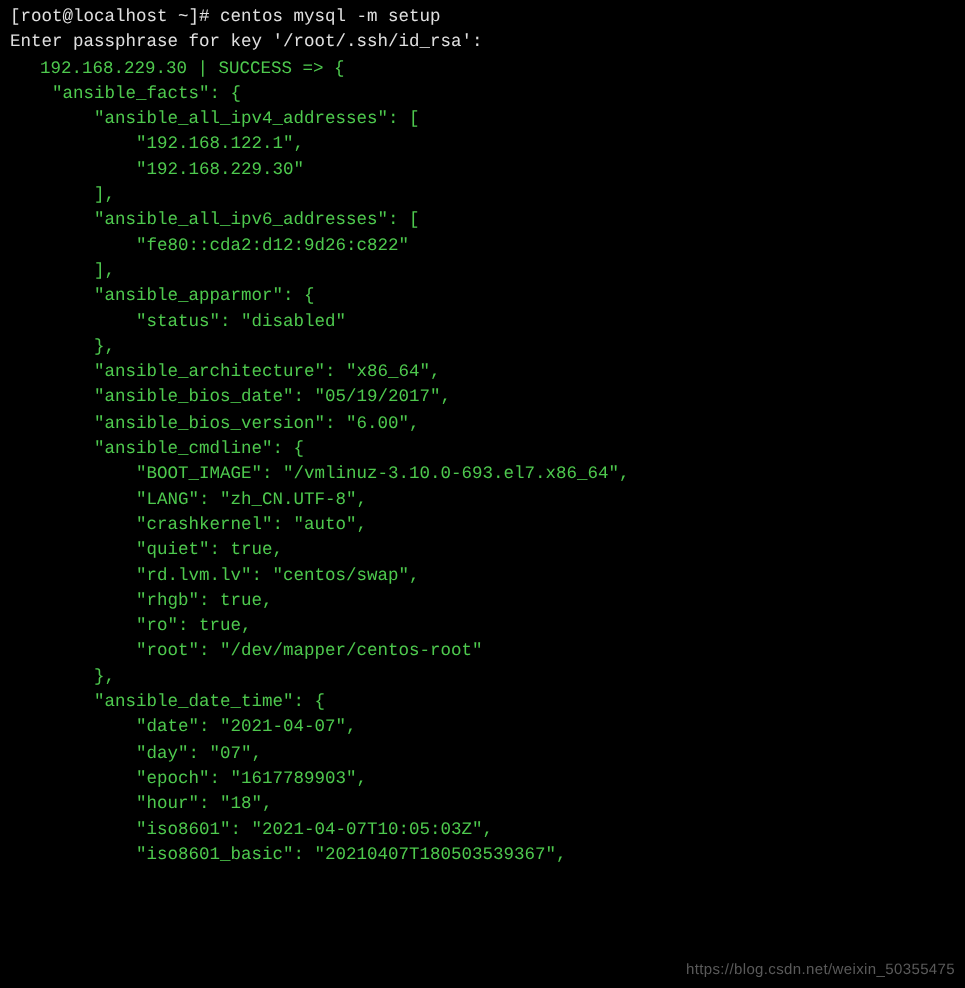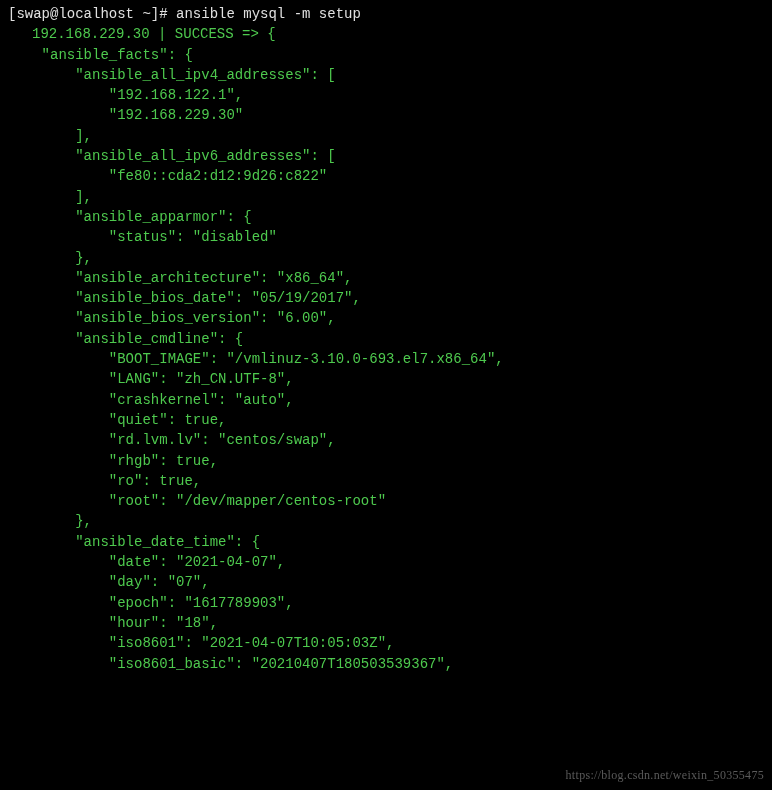--- a/index.html
+++ b/index.html
@@ -32,30 +32,33 @@
     .json-line {
       white-space: pre;
       color: #4ec94e;
     }
     .watermark {
       position: absolute;
       bottom: 6px;
       right: 8px;
       color: #5a5a5a;
       font-size: 12px;
-      font-family: Liberation Serif, serif;
+      font-family: Liberation Sans, sans-serif;
       letter-spacing: 0.3px;
     }
   </style>
 </head>
 <body>
 
 <div class="terminal">
   <div class="prompt-line">
-    <span>[swap@localhost ~]# ansible mysql -m setup</span>
+    <span>[root@localhost ~]# centos mysql -m setup</span>
+  </div>
+  <div class="prompt-line">
+    <span>Enter passphrase for key '/root/.ssh/id_rsa':</span>
   </div>
   <div class="result-header">
     <span>192.168.229.30 | SUCCESS =&gt; {</span>
   </div>
   <div class="json-content" id="json-lines">
   <div class="json-line">    "ansible_facts": {</div>
       <div class="json-line">        "ansible_all_ipv4_addresses": [</div>
       <div class="json-line">            "192.168.122.1",</div>
       <div class="json-line">            "192.168.229.30"</div>
       <div class="json-line">        ],</div>

